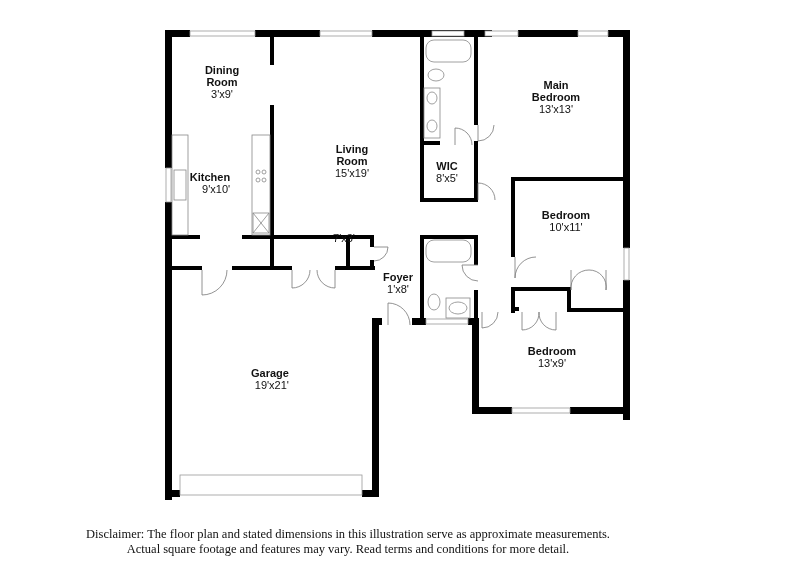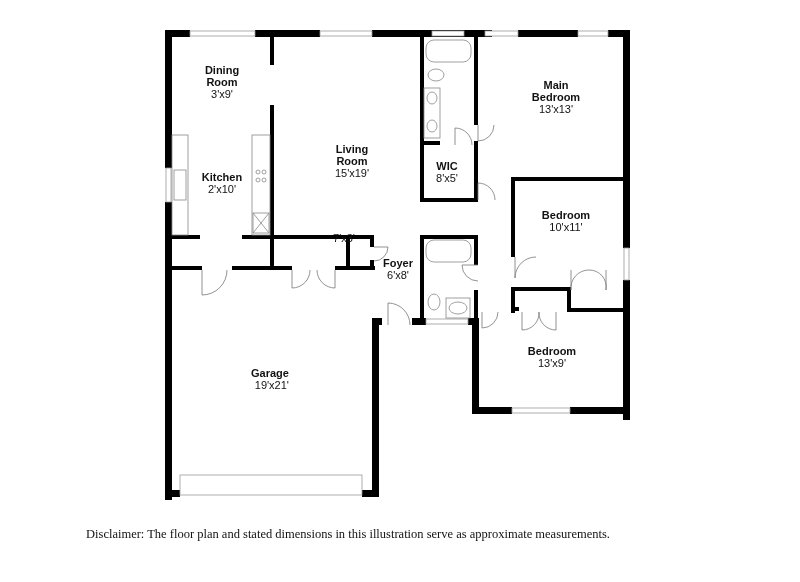--- a/index.html
+++ b/index.html
@@ -146,23 +146,23 @@
   <span class="name">Room</span>
   <span class="dim">3'x9'</span>
 </div>
 
 <div class="lbl" style="left:352px; top:107px;margin-top:36px;">
   <span class="name">Living</span>
   <span class="name">Room</span>
   <span class="dim">15'x19'</span>
 </div>
 
-<div class="lbl" style="left:222px; top:171px;">
+<div class="lbl" style="left:210px; top:171px;text-align:right;">
   <span class="name">Kitchen</span>
-  <span class="dim">2'x10'</span>
+  <span class="dim">9'x10'</span>
 </div>
 
 <div class="lbl" style="left:556px; top:79px;">
   <span class="name">Main</span>
   <span class="name">Bedroom</span>
   <span class="dim">13'x13'</span>
 </div>
 
 <div class="lbl" style="left:447px; top:160px;">
   <span class="name">WIC</span>
@@ -171,30 +171,31 @@
 
 <div class="lbl" style="left:566px; top:209px;">
   <span class="name">Bedroom</span>
   <span class="dim">10'x11'</span>
 </div>
 
 <div class="lbl" style="left:312px; top:232px;margin-left:32px;">
   <span class="dim">7'x3'</span>
 </div>
 
-<div class="lbl" style="left:398px; top:257px;text-align:center;">
+<div class="lbl" style="left:398px; top:271px;text-align:center;">
   <span class="name">Foyer</span>
-  <span class="dim">6'x8'</span>
+  <span class="dim">1'x8'</span>
 </div>
 
 <div class="lbl" style="left:552px; top:345px;">
   <span class="name">Bedroom</span>
   <span class="dim">13'x9'</span>
 </div>
 
 <div class="lbl" style="left:270px; top:367px;text-align:right;">
   <span class="name">Garage</span>
   <span class="dim">19'x21'</span>
 </div>
 
 <div id="disclaimer">
   <div>Disclaimer: The floor plan and stated dimensions in this illustration serve as approximate measurements.</div>
+  <div>Actual square footage and features may vary. Read terms and conditions for more detail.</div>
 </div>
 
 </body></html>

